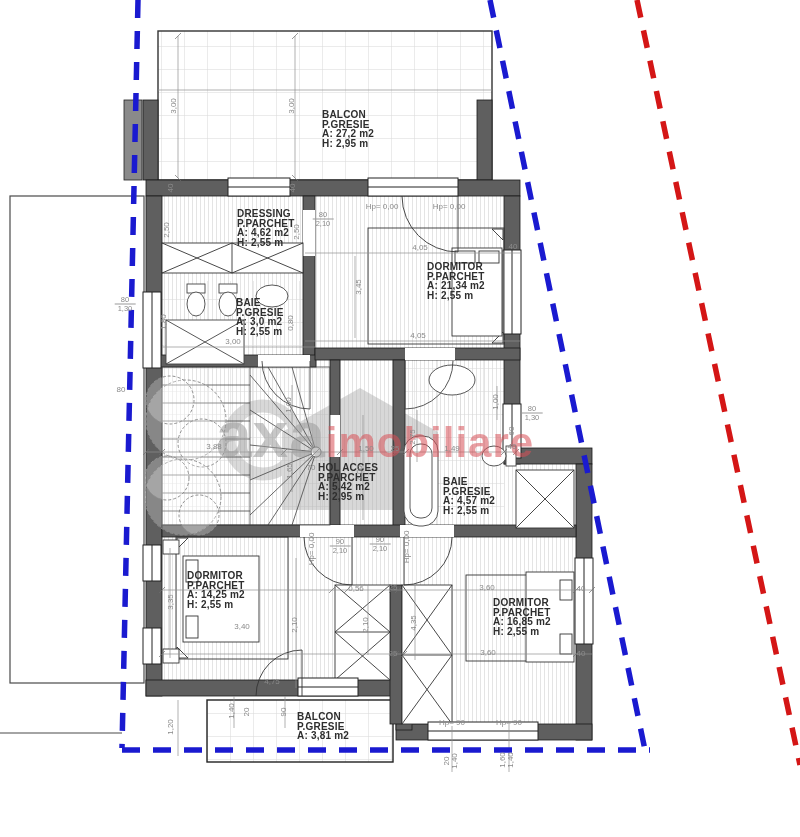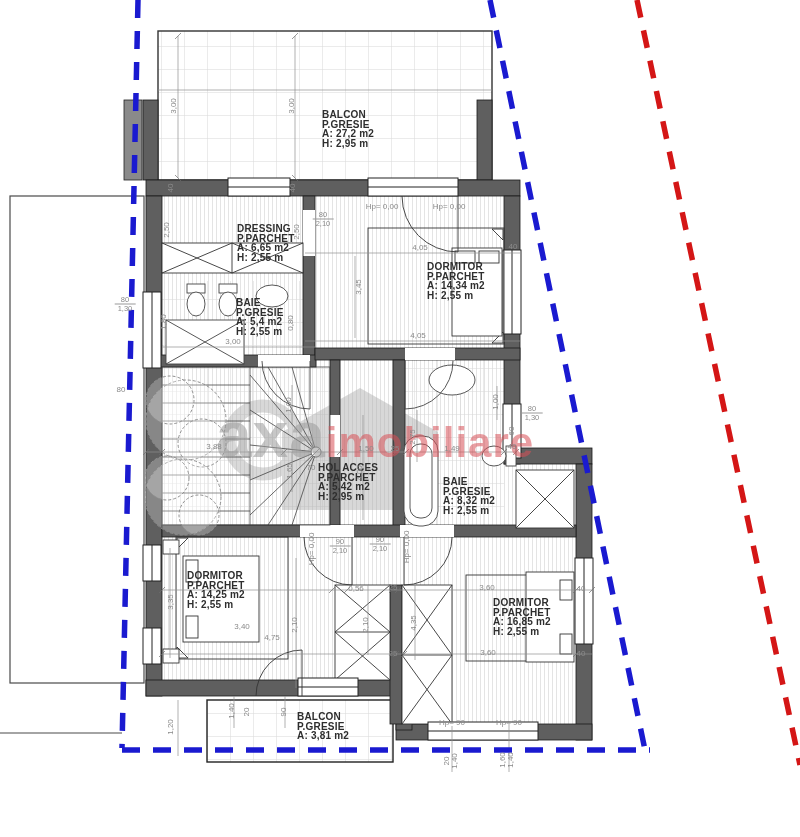--- a/index.html
+++ b/index.html
@@ -252,48 +252,48 @@
   <span class="wm-gray">axa</span><span class="wm-red">imobiliare</span>
 </div>
 
 <div id="labels">
       <div class="room-label" style="left: 322px; top: 110px;">
         <div>BALCON</div>
         <div>P.GRESIE</div>
         <div>A: 27,2 m2</div>
         <div>H: 2,95 m</div>
       </div>
-      <div class="room-label" style="left: 237px; top: 224px;">
+      <div class="room-label" style="left: 237px; top: 209px;">
         <div>DRESSING</div>
         <div>P.PARCHET</div>
-        <div>A: 6,65 m2</div>
+        <div>A: 4,62 m2</div>
         <div>H: 2,55 m</div>
       </div>
       <div class="room-label" style="left: 427px; top: 262px;">
         <div>DORMITOR</div>
         <div>P.PARCHET</div>
-        <div>A: 14,34 m2</div>
+        <div>A: 21,34 m2</div>
         <div>H: 2,55 m</div>
       </div>
       <div class="room-label" style="left: 236px; top: 298px;">
         <div>BAIE</div>
         <div>P.GRESIE</div>
-        <div>A: 5,4 m2</div>
+        <div>A: 3,0 m2</div>
         <div>H: 2,55 m</div>
       </div>
       <div class="room-label" style="left: 318px; top: 463px;">
         <div>HOL ACCES</div>
         <div>P.PARCHET</div>
         <div>A: 5,42 m2</div>
         <div>H: 2,95 m</div>
       </div>
       <div class="room-label" style="left: 443px; top: 477px;">
         <div>BAIE</div>
         <div>P.GRESIE</div>
-        <div>A: 8,32 m2</div>
+        <div>A: 4,57 m2</div>
         <div>H: 2,55 m</div>
       </div>
       <div class="room-label" style="left: 187px; top: 571px;">
         <div>DORMITOR</div>
         <div>P.PARCHET</div>
         <div>A: 14,25 m2</div>
         <div>H: 2,55 m</div>
       </div>
       <div class="room-label" style="left: 493px; top: 598px;">
         <div>DORMITOR</div>
@@ -338,21 +338,21 @@
       <span class="dim" style="left: 407px; top: 547px; transform: translate(-50%, -50%) rotate(-90deg);">Hp= 0,00</span>
       <span class="dim" style="left: 242px; top: 588px; transform: translate(-50%, -50%) rotate(0deg); margin-top: 39px;">3,40</span>
       <span class="dim" style="left: 356px; top: 589px; transform: translate(-50%, -50%) rotate(0deg);">0,56</span>
       <span class="dim" style="left: 393px; top: 588px; transform: translate(-50%, -50%) rotate(0deg);">25</span>
       <span class="dim" style="left: 487px; top: 588px; transform: translate(-50%, -50%) rotate(0deg);">3,60</span>
       <span class="dim" style="left: 581px; top: 589px; transform: translate(-50%, -50%) rotate(0deg);">40</span>
       <span class="dim" style="left: 171px; top: 602px; transform: translate(-50%, -50%) rotate(-90deg);">3,35</span>
       <span class="dim" style="left: 295px; top: 625px; transform: translate(-50%, -50%) rotate(-90deg);">2,10</span>
       <span class="dim" style="left: 366px; top: 625px; transform: translate(-50%, -50%) rotate(-90deg);">2,10</span>
       <span class="dim" style="left: 414px; top: 623px; transform: translate(-50%, -50%) rotate(-90deg);">4,35</span>
-      <span class="dim" style="left: 272px; top: 638px; transform: translate(-50%, -50%) rotate(0deg);">4,75</span>
+      <span class="dim" style="left: 272px; top: 682px; transform: translate(-50%, -50%) rotate(0deg);">4,75</span>
       <span class="dim" style="left: 393px; top: 654px; transform: translate(-50%, -50%) rotate(0deg);">25</span>
       <span class="dim" style="left: 488px; top: 653px; transform: translate(-50%, -50%) rotate(0deg);">3,60</span>
       <span class="dim" style="left: 581px; top: 654px; transform: translate(-50%, -50%) rotate(0deg);">40</span>
       <span class="dim" style="left: 171px; top: 727px; transform: translate(-50%, -50%) rotate(-90deg);">1,20</span>
       <span class="dim" style="left: 232px; top: 711px; transform: translate(-50%, -50%) rotate(-90deg);">1,40</span>
       <span class="dim" style="left: 247px; top: 712px; transform: translate(-50%, -50%) rotate(-90deg);">20</span>
       <span class="dim" style="left: 284px; top: 712px; transform: translate(-50%, -50%) rotate(-90deg);">90</span>
       <span class="dim" style="left: 452px; top: 723px; transform: translate(-50%, -50%) rotate(0deg);">Hp= 90</span>
       <span class="dim" style="left: 509px; top: 723px; transform: translate(-50%, -50%) rotate(0deg);">Hp= 90</span>
       <span class="dim" style="left: 447px; top: 761px; transform: translate(-50%, -50%) rotate(-90deg);">20</span>

